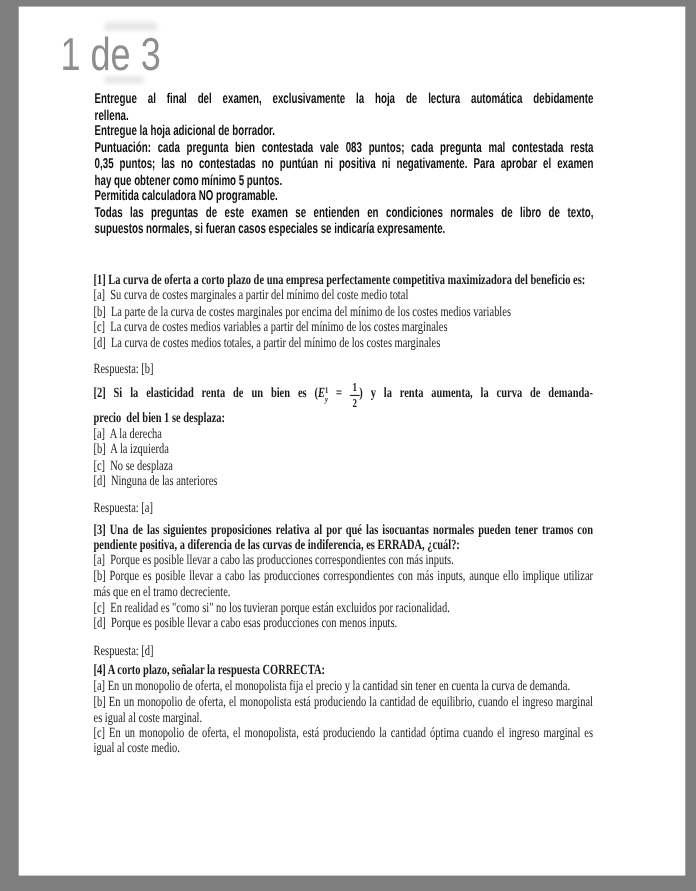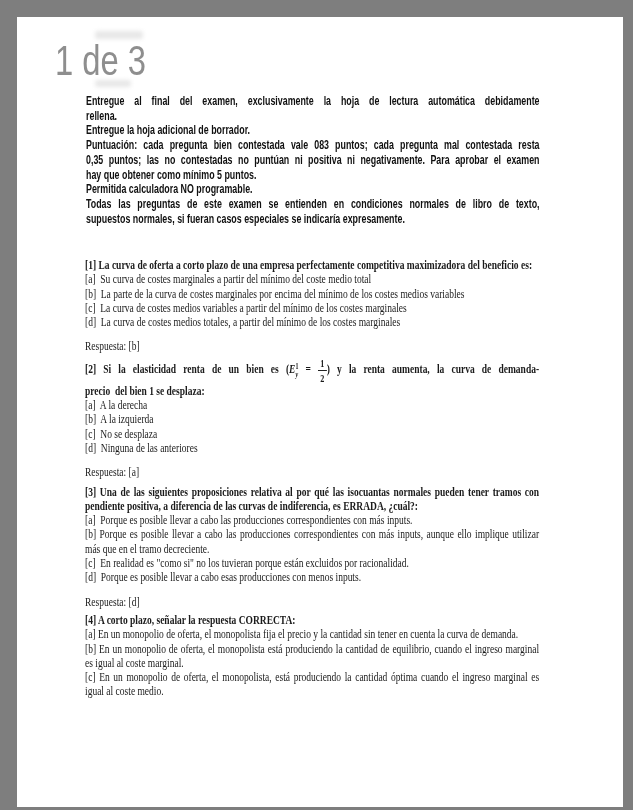--- a/index.html
+++ b/index.html
@@ -2,21 +2,21 @@
 <html><head>
 <meta charset="utf-8">
 <style>
   html,body { margin:0; padding:0; }
   body {
     width:633px; height:810px; position:relative; overflow:hidden;
     background:#7e7e7e;
     font-family:"Liberation Serif", serif;
   }
   .doc-page {
-    position:absolute; left:17px; top:17px; width:606px; height:790px;
+    position:absolute; left:17px; top:6px; width:606px; height:790px;
     background:#ffffff;
   }
   .page-label {
     position:absolute; left:38px; top:20px;
     font-family:"Liberation Sans", sans-serif;
     font-size:42px; font-weight:400; color:#8e8e8e;
     transform:scaleX(0.78); transform-origin:0 0;
     white-space:nowrap;
   }
   .smudge {

